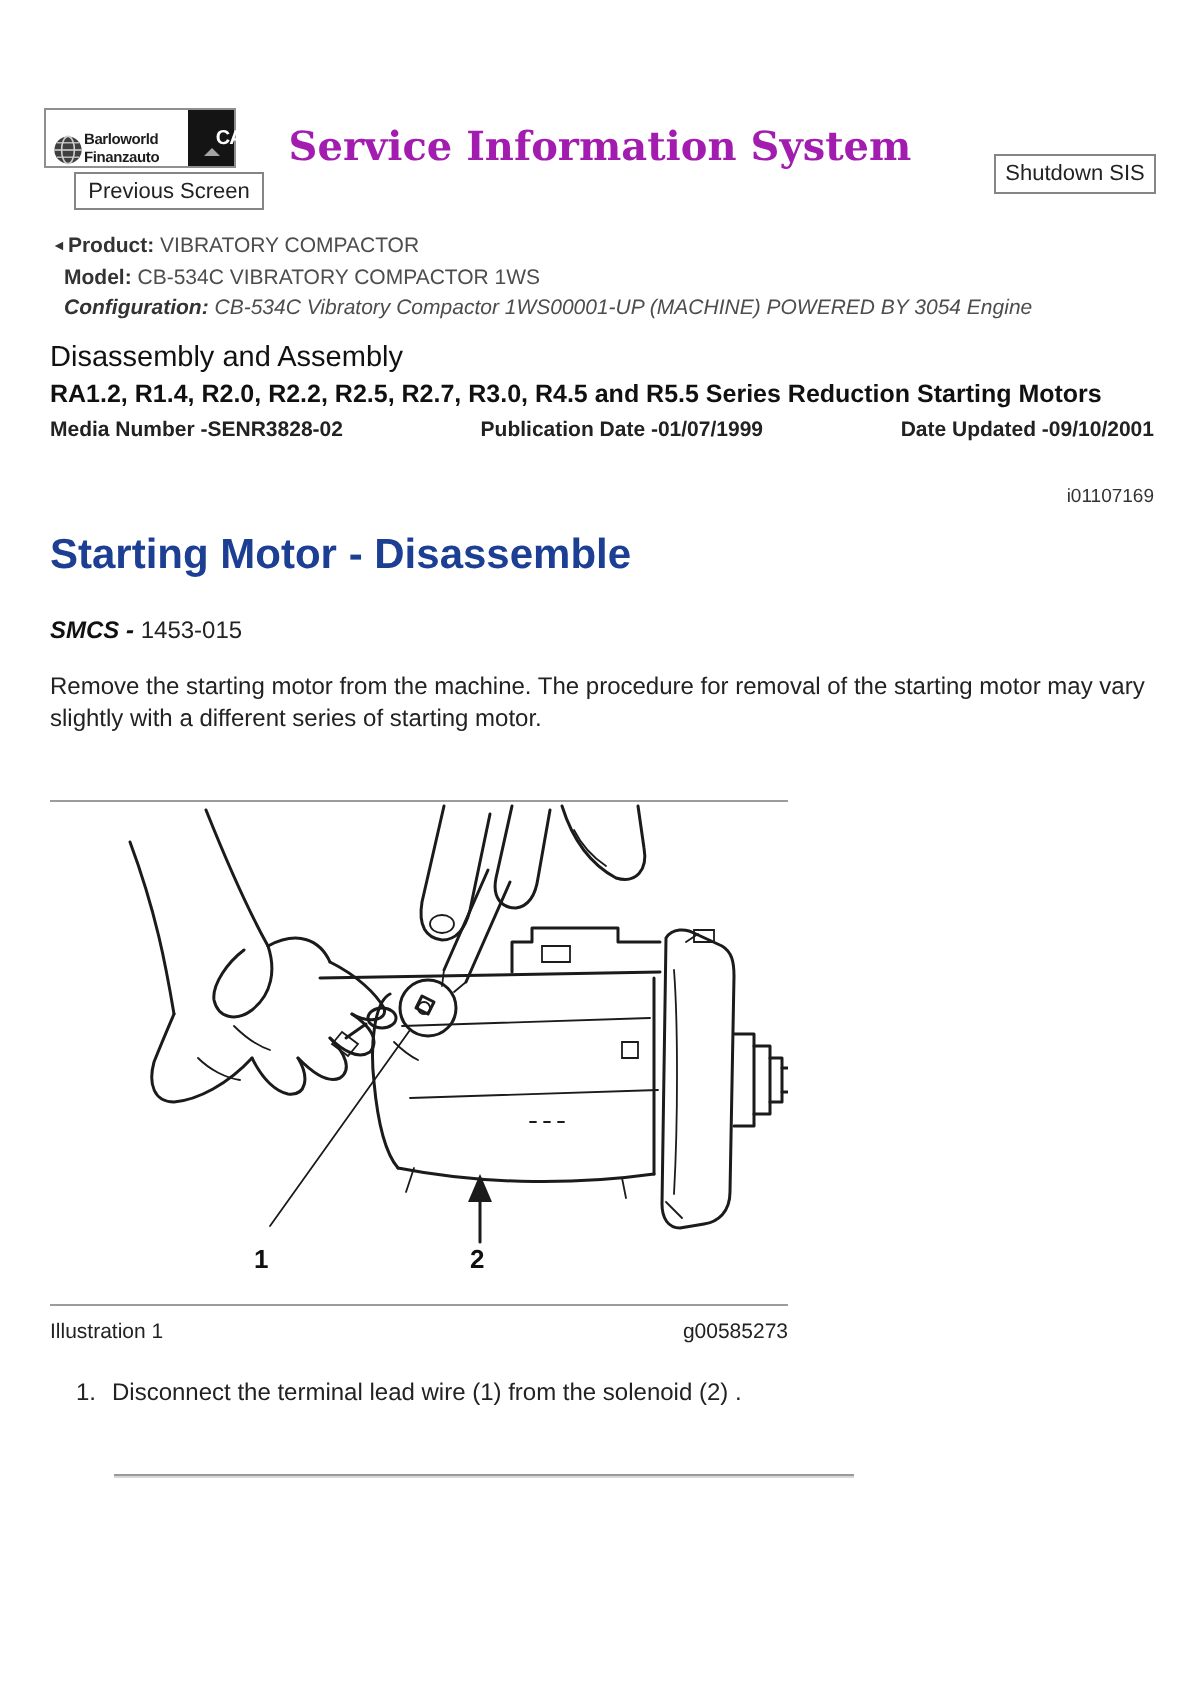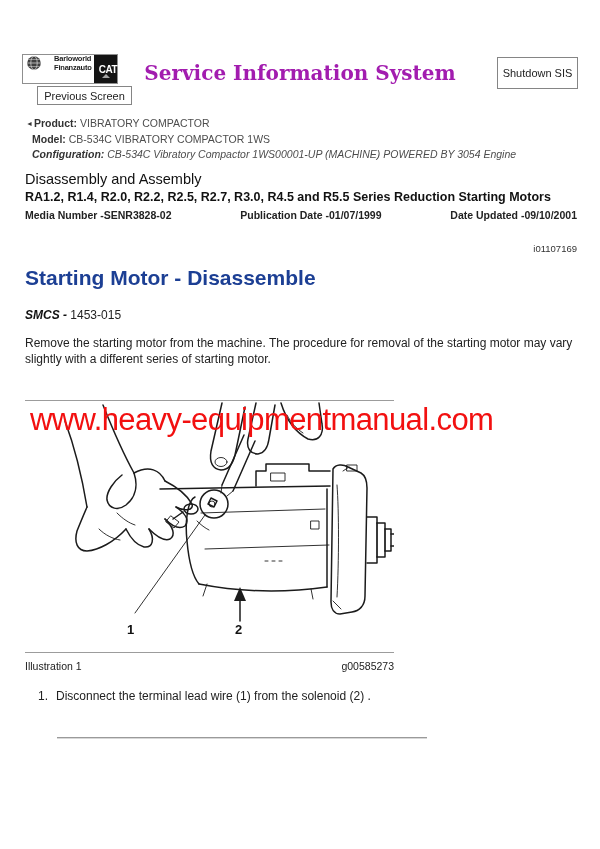--- a/index.html
+++ b/index.html
@@ -6,40 +6,40 @@
   html,body { background:#fff; }
   .page {
     position:relative; width:600px; height:849px; background:#ffffff;
     font-family:"Liberation Sans", sans-serif; color:#1a1a1a; overflow:hidden;
   }
   
   .logo-box {
     position:absolute; left:22px; top:54px; width:96px; height:30px;
     border:1px solid #8f8f8f; display:flex; align-items:stretch; background:#fff;
   }
-  .logo-left { display:flex; align-items:flex-start; gap:12px; padding-left:3px; flex:1; }
+  .logo-left { display:flex; align-items:flex-end; gap:0; padding-left:3px; flex:1; }
   .globe { width:16px; height:16px; flex:0 0 auto; }
   .logo-text { font-size:7.5px; font-weight:bold; color:#1d1d1d; line-height:8.5px; letter-spacing:-0.2px; }
   .cat-box {
-    width:23px; background:#141414; color:#fff; display:flex; align-items:center; justify-content:flex-end;
+    width:23px; background:#141414; color:#fff; display:flex; align-items:center; justify-content:center;
     font-size:10px; font-weight:900; letter-spacing:-0.5px; position:relative;padding-left:23px;
   }
   .cat-box .cat-tri {
     position:absolute; bottom:5px; left:8px; width:0; height:0;
     border-left:4px solid transparent; border-right:4px solid transparent; border-bottom:4px solid #b5b5b5; opacity:.9;
   }
   .sys-title {
     position:absolute; left:0; top:61px; width:100%; text-align:center;
     font-family:"DejaVu Serif","Liberation Serif",serif; font-weight:bold; font-size:20px; color:#a21caf;
   }
   .btn {
     position:absolute; border:1px solid #858585; background:#fff; color:#222;
     font-size:11px; display:flex; align-items:center; justify-content:center; cursor:pointer;
   }
-  .btn-shutdown { left:497px; top:57px; width:81px; height:32px; }
+  .btn-shutdown { left:497px; top:77px; width:81px; height:20px; }
   .btn-prev { left:22px; top:86px; width:95px; height:19px;margin-left:15px; }
   
   .prod-block { position:absolute; left:26px; top:116px; font-size:10.5px; color:#4d4d4d; }
   .prod-row { line-height:15.5px; white-space:nowrap; }
   .prod-row b { color:#333; }
   .prod-marker { font-size:7px; color:#333; vertical-align:1px; margin-right:1px; }
   
   .doc-head { position:absolute; left:25px; top:171px; width:552px; }
   .doc-title { font-size:14.5px; font-weight:normal; color:#111; }
   .doc-sub { font-size:12.5px; font-weight:bold; color:#111; margin-top:3px; white-space:nowrap; }
@@ -204,21 +204,20 @@
         <text class="callout" x="102" y="233">1</text>
       </g>
       <g>
         <path class="ink" d="M215,220 L215,198"></path>
         <path d="M215,186 L209,200 L221,200 Z" fill="#1b1b1b" stroke="none"></path>
         <text class="callout" x="210" y="233">2</text>
       </g>
     </svg>
   </div>
 
-  <div class="watermark">www.heavy-equipmentmanual.com</div>
 
   <div class="caption-row">
     <span>Illustration 1</span>
     <span>g00585273</span>
   </div>
 
   <div class="step-row">
     <span class="step-num">1.</span>
     <span>Disconnect the terminal lead wire (1) from the solenoid (2) .</span>
   </div>

